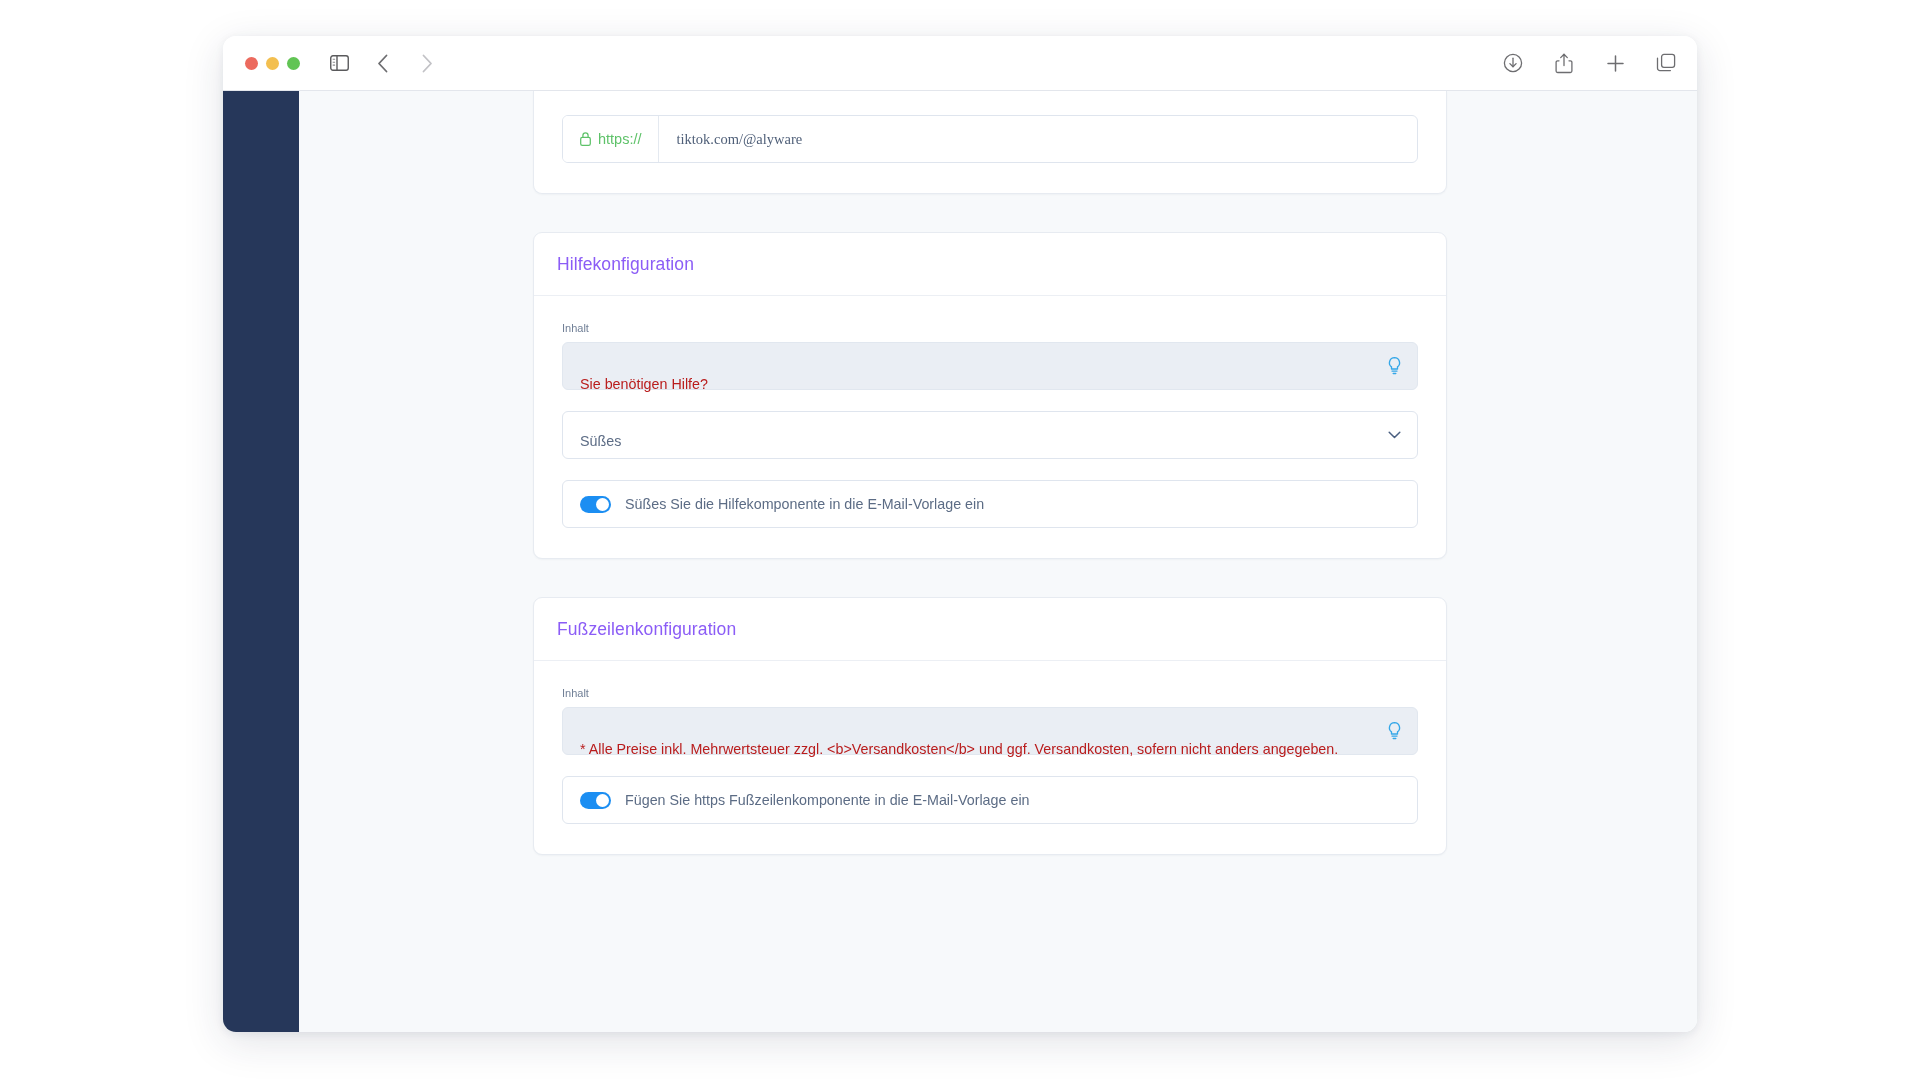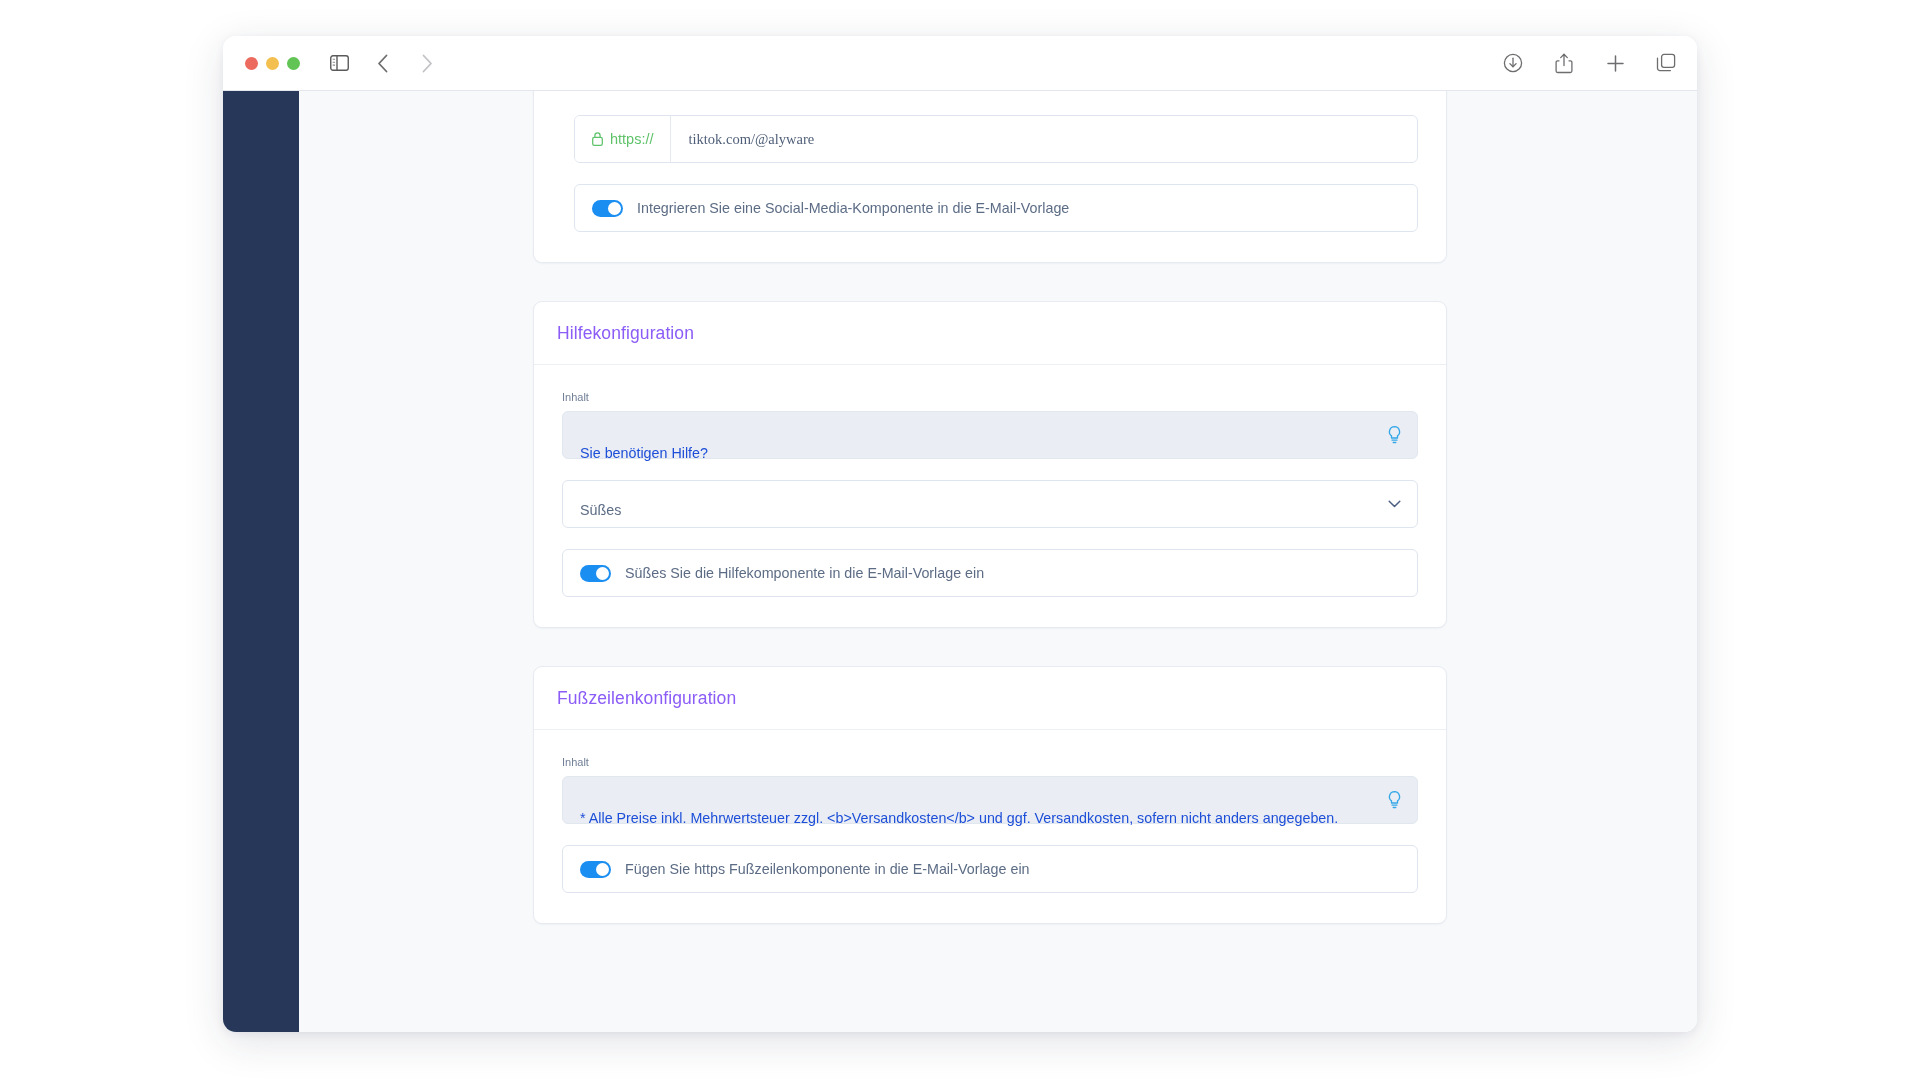--- a/index.html
+++ b/index.html
@@ -120,21 +120,20 @@
     border: 1px solid #e7ebf1;
     border-radius: 9px;
     box-shadow: 0 1px 2px rgba(30,45,80,0.04);
     margin-bottom: 38px;
   }
   .card.first {
     border-top: none;
     border-top-left-radius: 0;
     border-top-right-radius: 0;
     margin-top: 0;
-    padding-left: 12px;
   }
 
   .card-header {
     padding: 21px 23px 20px 23px;
     border-bottom: 1px solid #eceff4;
   }
   .card-title {
     font-size: 17.5px;
     color: #8b5cf6;
     font-weight: 400;
@@ -195,21 +194,21 @@
     display: flex;
     align-items: center;
     height: 48px;
     background: #eaeef4;
     border: 1px solid #e1e7ef;
     border-radius: 6px;
     padding: 0 44px 0 17px;
   }
   .hint-input .value {
     font-size: 14.3px;
-    color: #1d4ed8;
+    color: #b91c1c;
     white-space: nowrap;
     overflow: hidden;
     text-overflow: ellipsis;
     width: 100%;
     margin-top: 36px;
   }
   .hint-icon {
     position: absolute;
     right: 15px;
     top: 50%;
@@ -368,24 +367,20 @@
                         <rect x="0.7" y="5.4" width="9.6" height="7.9" rx="1.6" fill="none" stroke="#5ec269" stroke-width="1.25"></rect>
                         <path d="M2.9 5.4 V3.5 a2.6 2.6 0 0 1 5.2 0 V5.4" fill="none" stroke="#5ec269" stroke-width="1.25"></path>
                       </svg>
                     </span>
                     <span>https://</span>
                   </span>
                   <input class="url-input" type="text" value="tiktok.com/@alyware" placeholder="tiktok.com/@alyware" style="">
                 </div>
               </div>
 
-              <div class="toggle-row">
-                <span class="switch"></span>
-                <span class="toggle-label">Integrieren Sie eine Social-Media-Komponente in die E-Mail-Vorlage</span>
-              </div>
 
             </div>
           </div>
 
           <div class="card">
             <div class="card-header">
               <div class="card-title">Hilfekonfiguration</div>
             </div>
             <div class="card-body">
 

